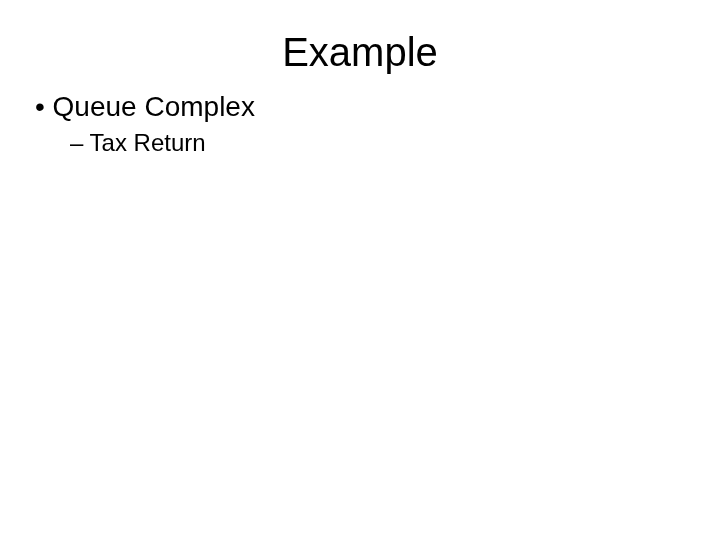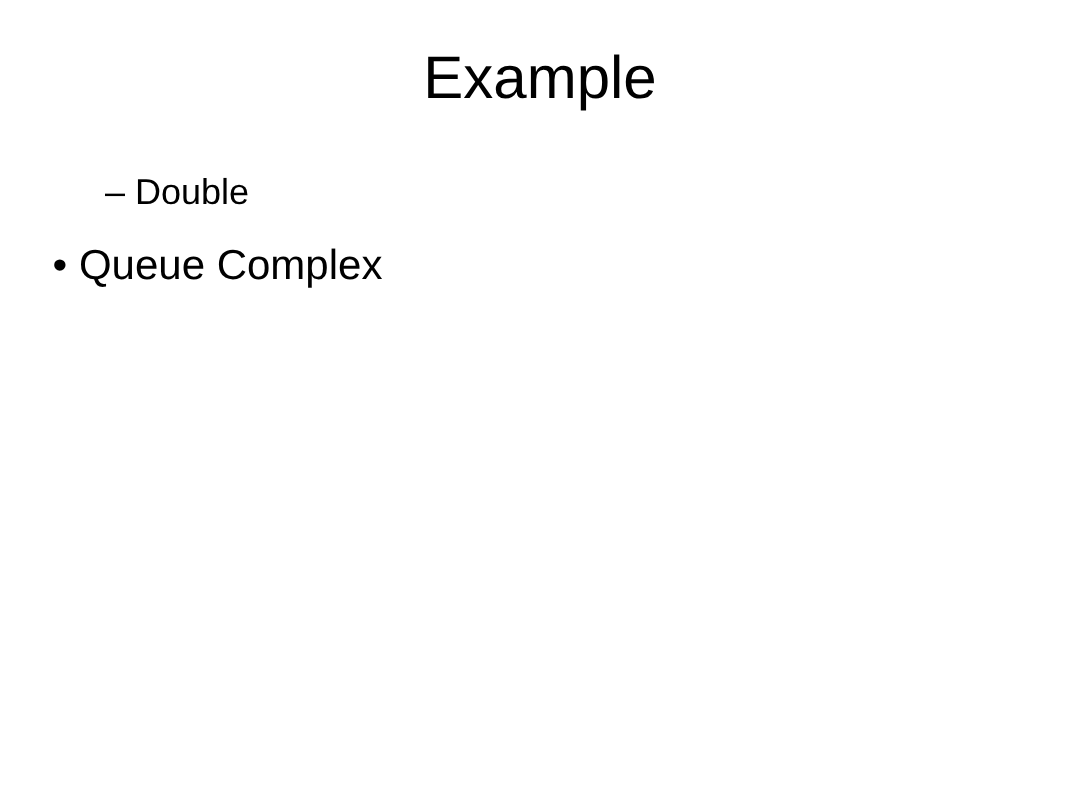--- a/index.html
+++ b/index.html
@@ -11,21 +11,21 @@
       width: 720px;
       height: 540px;
       background: #ffffff;
       font-family: Arial, Helvetica, sans-serif;
       color: #000000;
       padding: 20px 30px;
     }
     .title {
       font-size: 40px;
       text-align: center;
-      margin-bottom: 40px;
+      margin-bottom: 16px;
       margin-top: 10px;
       font-weight: normal;
     }
     .bullet-list {
       list-style: none;
     }
     .level-1 {
       font-size: 28px;
       margin-bottom: 6px;
       padding-left: 5px;
@@ -41,15 +41,15 @@
     .level-2::before {
       content: "– ";
     }
   </style>
 </head>
 <body>
 
 <h1 class="title">Example</h1>
 
 <ul class="bullet-list">
-  <li class="level-2">Double</li>
   <li class="level-1">Queue Complex</li>
+  <li class="level-2">Tax Return</li>
 </ul>
 
 </body></html>

